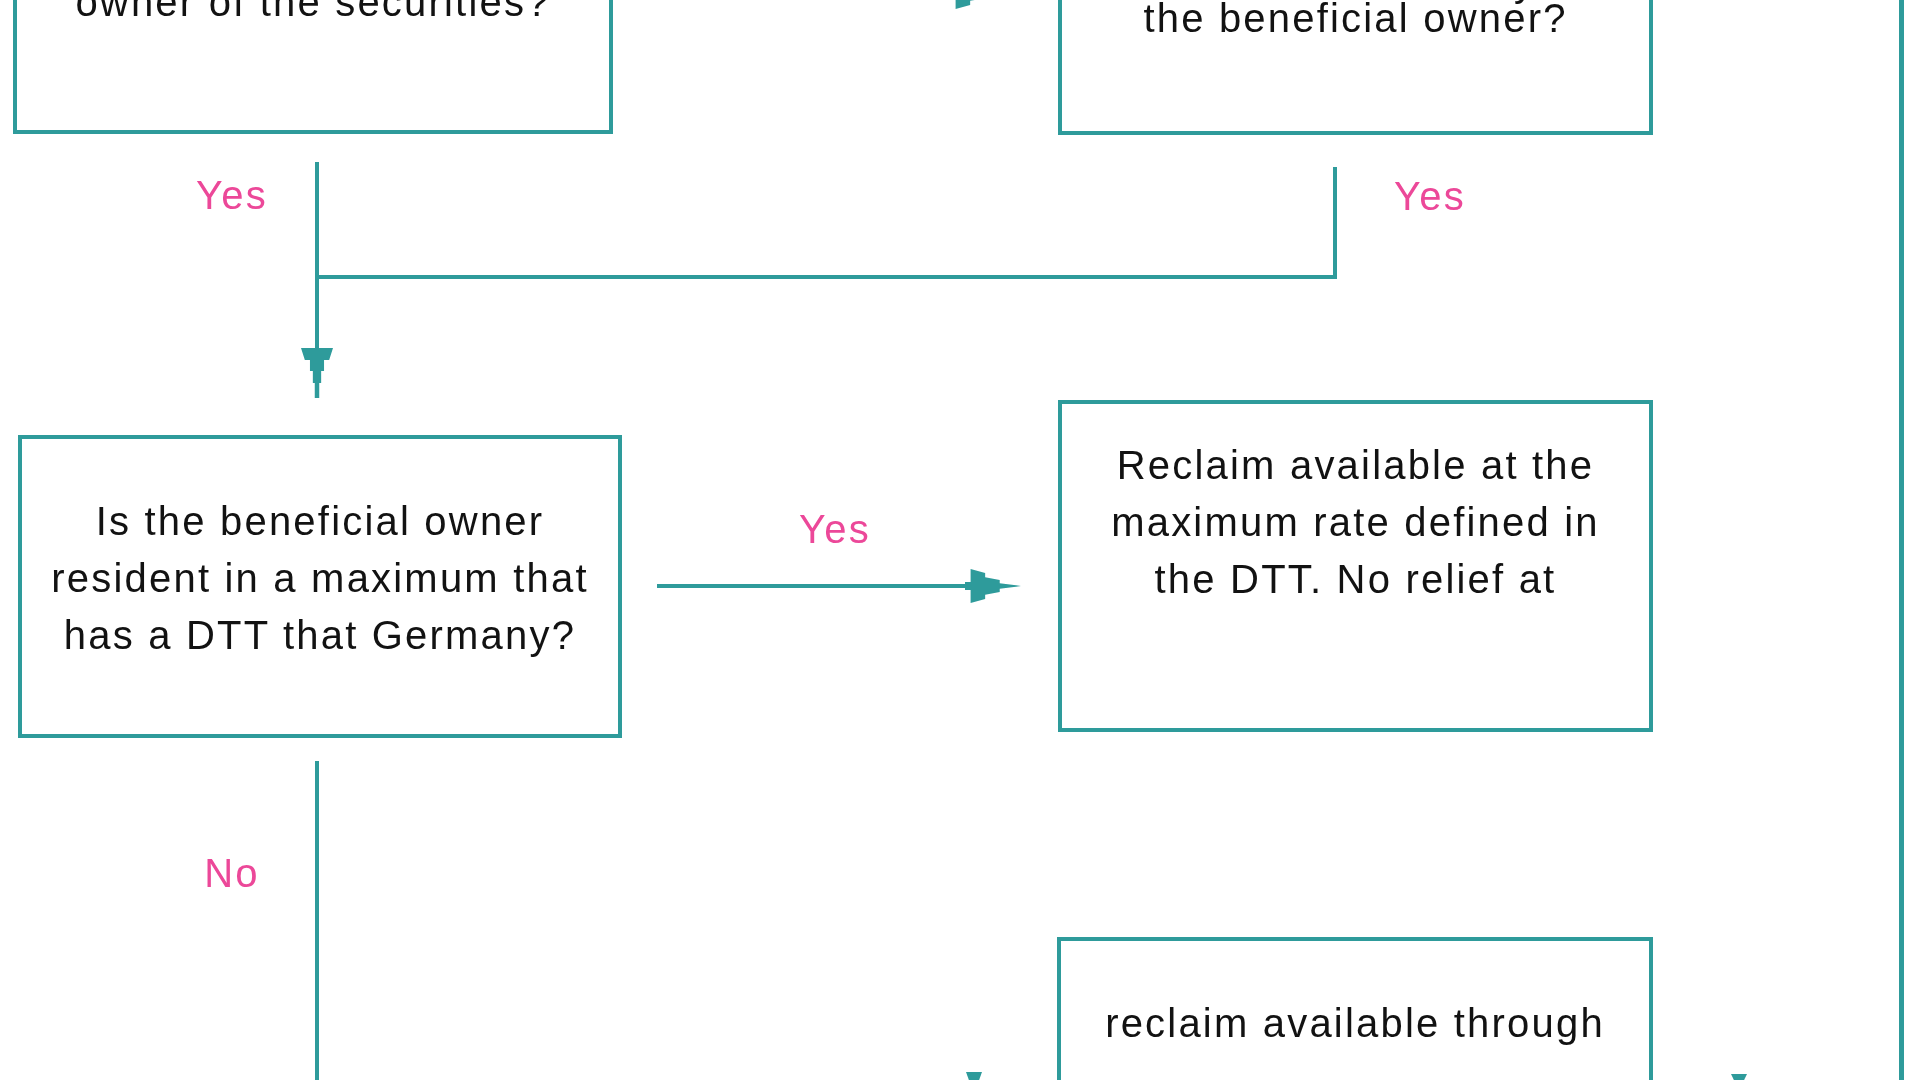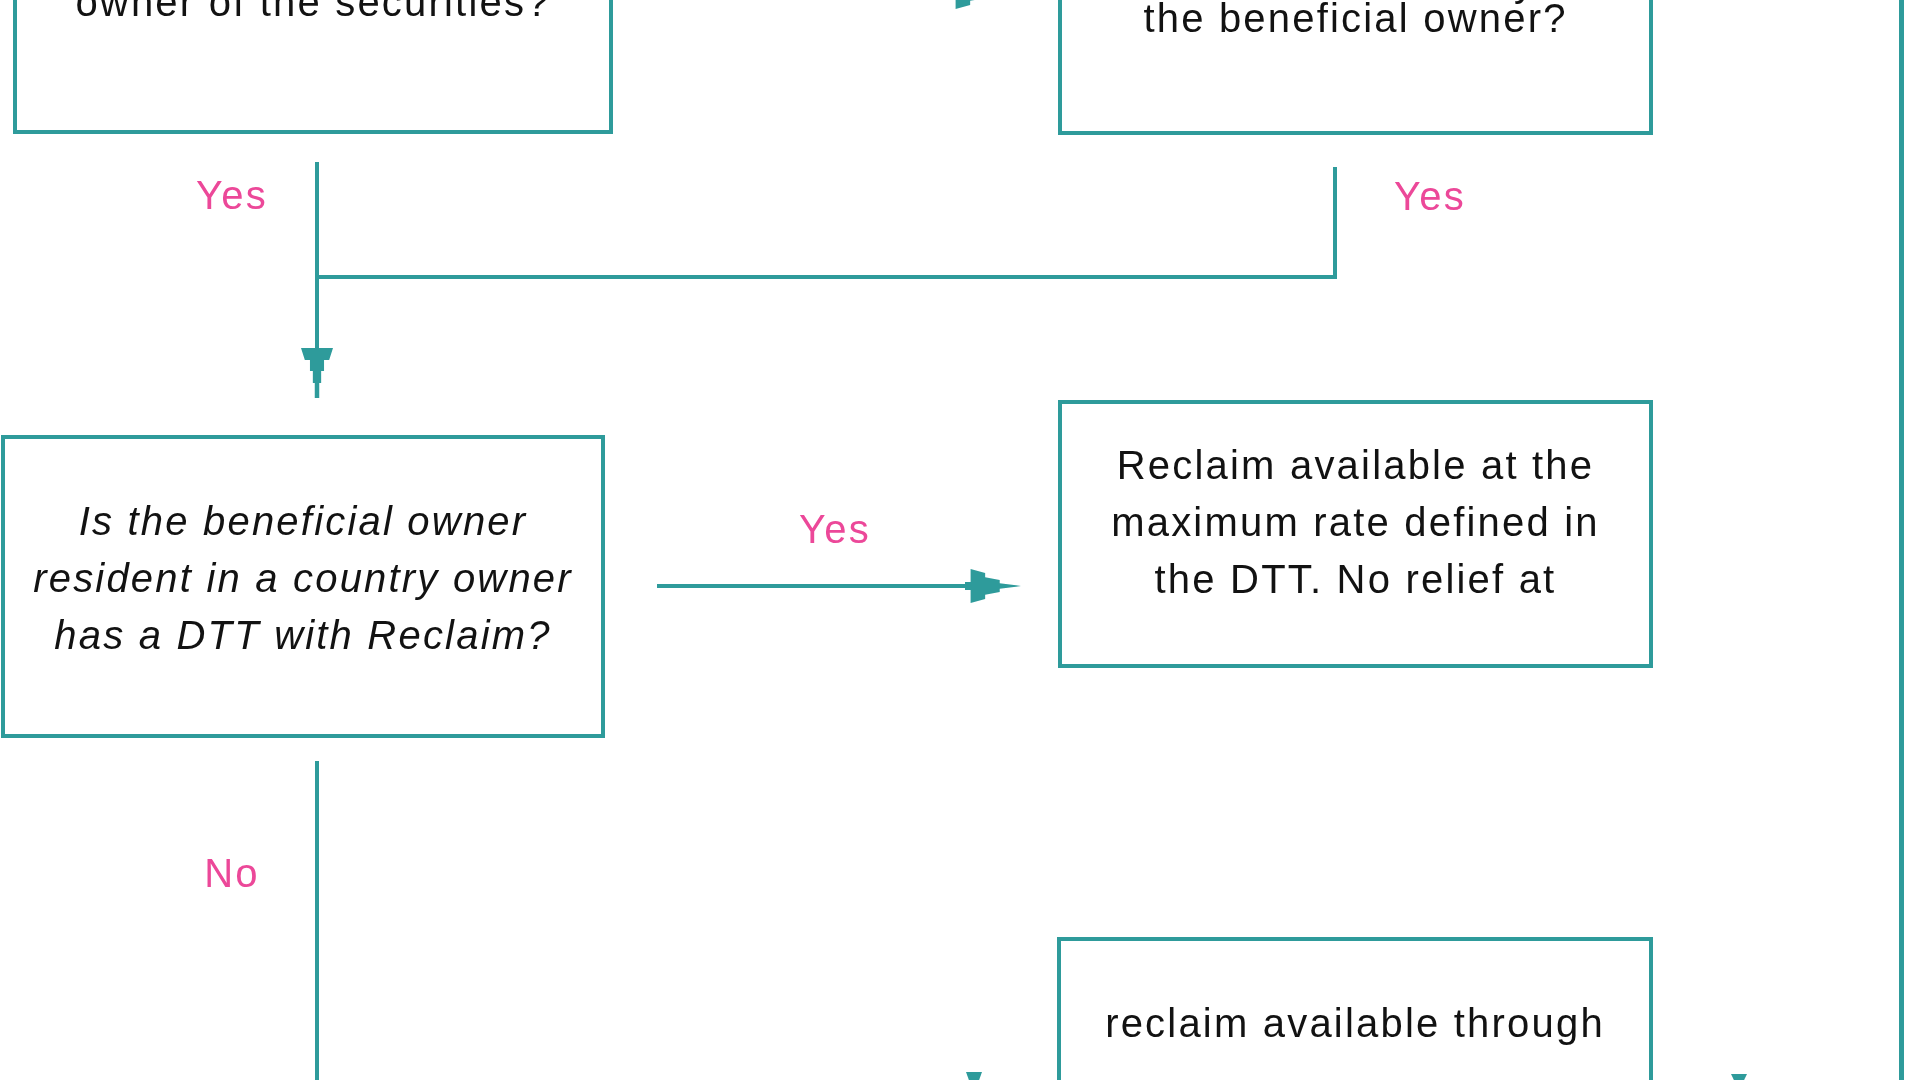--- a/index.html
+++ b/index.html
@@ -95,35 +95,35 @@
   <div class="lbl" style="left:1430px; top:196px;">Yes</div>
 
   <div class="vline" style="left:315px; top:162px; width:4px; height:186px;"></div>
 
   <div class="vline" style="left:1333px; top:167px; width:4px; height:112px;"></div>
 
   <div class="hline" style="left:315px; top:275px; width:1022px; height:4px;"></div>
 
   <div class="arrow-down" style="left:301px; top:348px; width:32px; height:50px;"></div>
 
-  <div class="box" style="left:1px; top:435px; width:604px; height:303px;font-style:italic;">
+  <div class="box" style="left:18px; top:435px; width:604px; height:303px;">
     <div class="box-text" style="top:54px;">
       <span>Is the beneficial owner</span>
-      <span>resident in a country owner</span>
-      <span>has a DTT with Reclaim?</span>
+      <span>resident in a maximum that</span>
+      <span>has a DTT that Germany?</span>
     </div>
   </div>
 
   <div class="lbl" style="left:835px; top:529px;">Yes</div>
 
   <div class="hline" style="left:657px; top:584px; width:308px; height:4px;"></div>
 
   <div class="arrow-right" style="left:965px; top:569px; width:56px; height:34px;"></div>
 
-  <div class="box" style="left:1058px; top:400px; width:595px; height:268px;">
+  <div class="box" style="left:1058px; top:400px; width:595px; height:332px;">
     <div class="box-text" style="top:33px;">
       <span>Reclaim available at the</span>
       <span>maximum rate defined in</span>
       <span>the DTT. No relief at</span>
     </div>
   </div>
 
   <div class="lbl" style="left:232px; top:873px;">No</div>
 
   <div class="vline" style="left:315px; top:761px; width:4px; height:319px;"></div>

